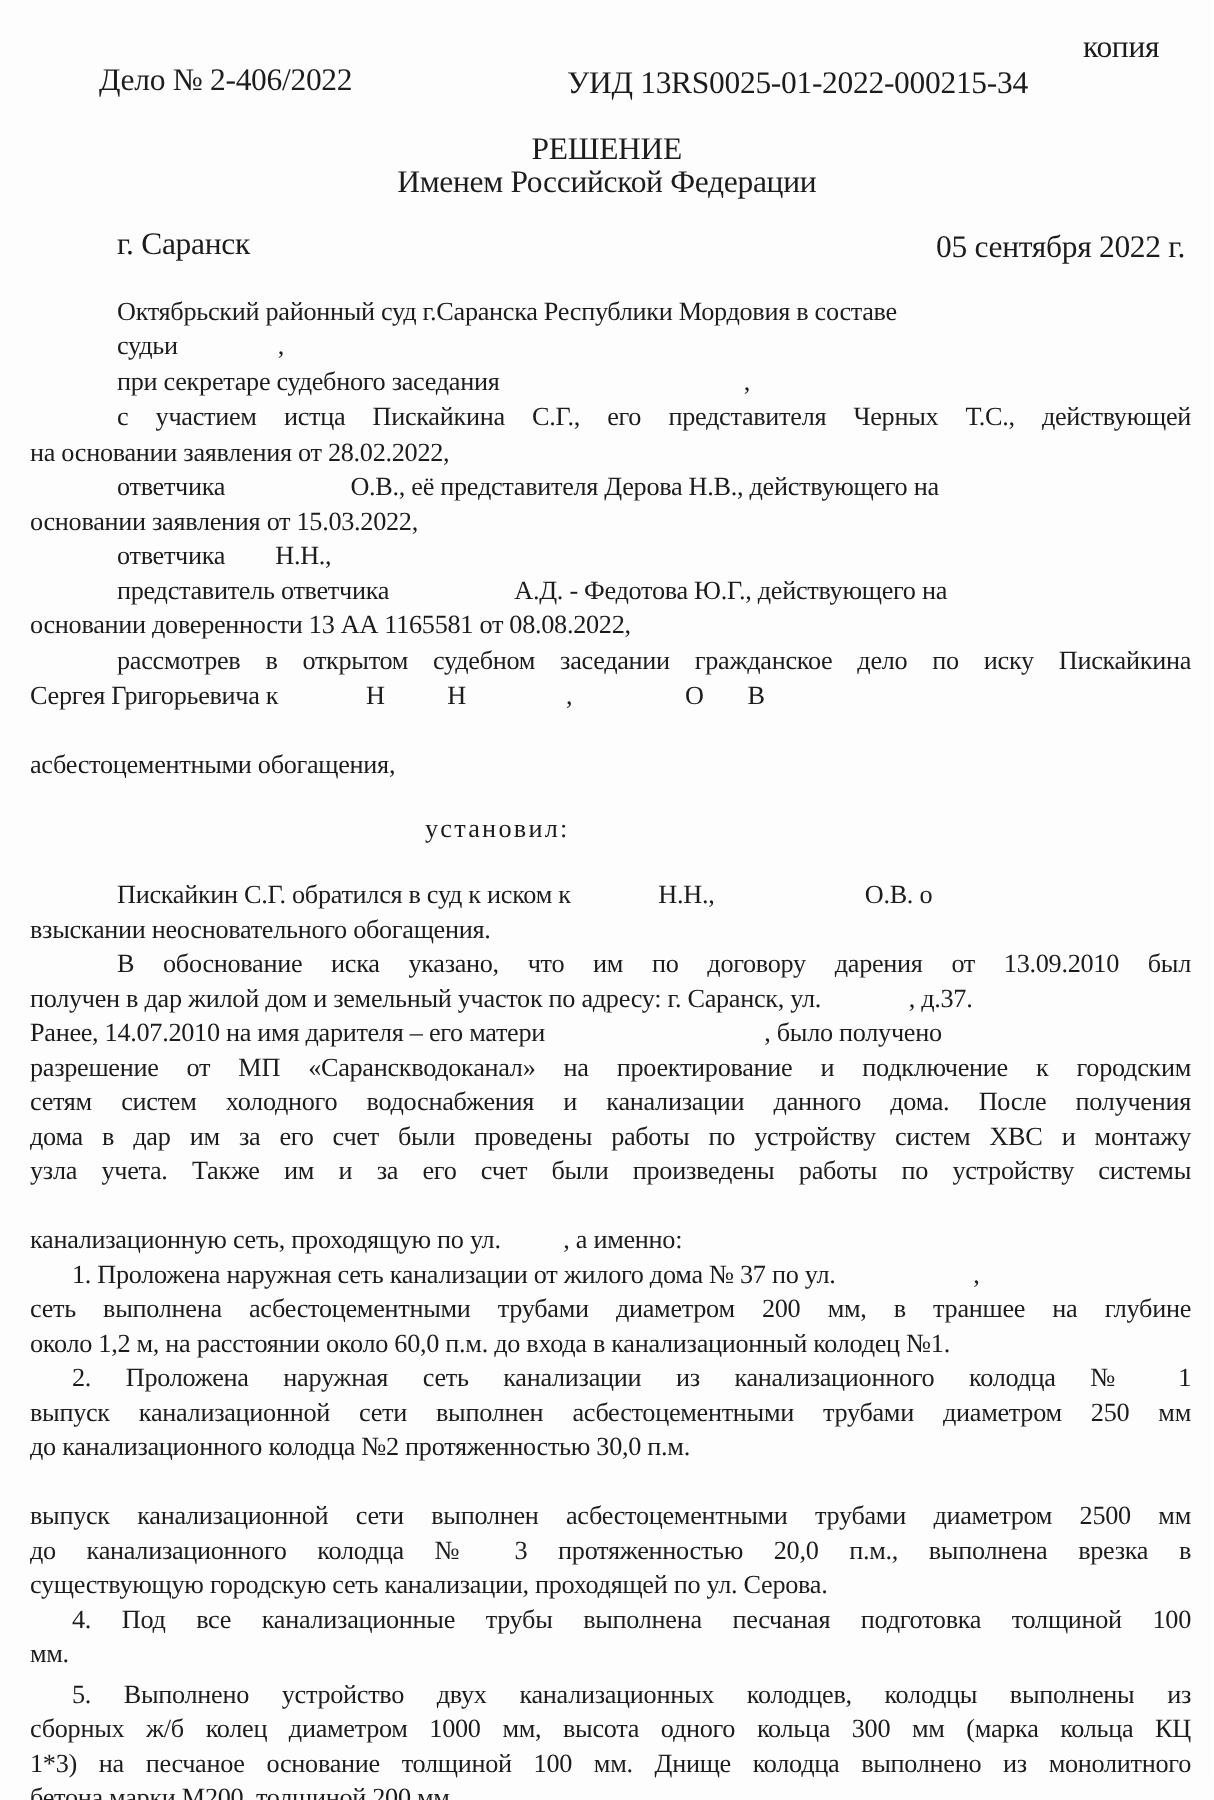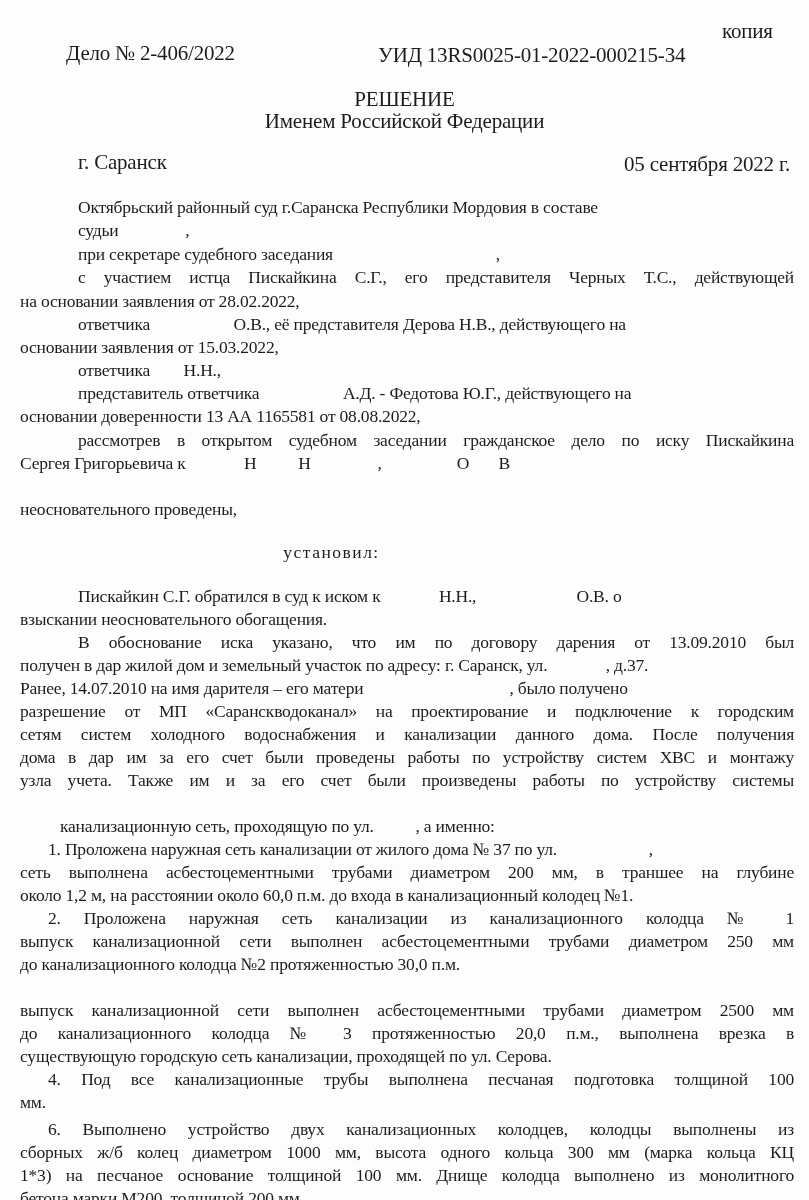--- a/index.html
+++ b/index.html
@@ -31,43 +31,43 @@
   <div class="ln" style="left:78px; top:243px;">при секретаре судебного заседания                                       ,</div>
   <div class="ln j" style="left:78px; width:716px; top:266px;">с участием истца Пискайкина С.Г., его представителя Черных Т.С., действующей</div>
   <div class="ln" style="left:20px; top:290px;">на основании заявления от 28.02.2022,</div>
   <div class="ln" style="left:78px; top:313px;">ответчика                    О.В., её представителя Дерова Н.В., действующего на</div>
   <div class="ln" style="left:20px; top:336px;">основании заявления от 15.03.2022,</div>
   <div class="ln" style="left:78px; top:359px;">ответчика        Н.Н.,</div>
   <div class="ln" style="left:78px; top:382px;">представитель ответчика                    А.Д. - Федотова Ю.Г., действующего на</div>
   <div class="ln" style="left:20px; top:405px;">основании доверенности 13 АА 1165581 от 08.08.2022,</div>
   <div class="ln j" style="left:78px; width:716px; top:429px;">рассмотрев в открытом судебном заседании гражданское дело по иску Пискайкина</div>
   <div class="ln" style="left:20px; top:452px;">Сергея Григорьевича к              Н          Н                ,                  О       В</div>
-  <div class="ln" style="left:20px; top:498px;">неосновательного проведены,</div>
+  <div class="ln" style="left:20px; top:498px;">асбестоцементными обогащения,</div>
 
   <div class="ln center" style="left:0; width:663px; top:541px; letter-spacing:1.5px;">установил:</div>
 
   <div class="ln" style="left:78px; top:585px;">Пискайкин С.Г. обратился в суд к иском к              Н.Н.,                        О.В. о</div>
   <div class="ln" style="left:20px; top:608px;">взыскании неосновательного обогащения.</div>
   <div class="ln j" style="left:78px; width:716px; top:631px;">В обоснование иска указано, что им по договору дарения от 13.09.2010 был</div>
   <div class="ln" style="left:20px; top:654px;">получен в дар жилой дом и земельный участок по адресу: г. Саранск, ул.              , д.37.</div>
   <div class="ln" style="left:20px; top:677px;">Ранее, 14.07.2010 на имя дарителя – его матери                                   , было получено</div>
   <div class="ln j" style="left:20px; width:774px; top:700px;">разрешение от МП «Саранскводоканал» на проектирование и подключение к городским</div>
   <div class="ln j" style="left:20px; width:774px; top:723px;">сетям систем холодного водоснабжения и канализации данного дома. После получения</div>
   <div class="ln j" style="left:20px; width:774px; top:746px;">дома в дар им за его счет были проведены работы по устройству систем ХВС и монтажу</div>
   <div class="ln j" style="left:20px; width:774px; top:769px;">узла учета. Также им и за его счет были произведены работы по устройству системы</div>
-  <div class="ln" style="left:20px; top:815px;margin-left:40px;">канализационную сеть, проходящую по ул.          , а именно:</div>
+  <div class="ln" style="left:20px; top:815px;">канализационную сеть, проходящую по ул.          , а именно:</div>
   <div class="ln" style="left:48px; top:838px;">1. Проложена наружная сеть канализации от жилого дома № 37 по ул.                      ,</div>
   <div class="ln j" style="left:20px; width:774px; top:861px;">сеть выполнена асбестоцементными трубами диаметром 200 мм, в траншее на глубине</div>
   <div class="ln" style="left:20px; top:884px;">около 1,2 м, на расстоянии около 60,0 п.м. до входа в канализационный колодец №1.</div>
   <div class="ln j" style="left:48px; width:746px; top:907px;">2. Проложена наружная сеть канализации из канализационного колодца № 1</div>
   <div class="ln j" style="left:20px; width:774px; top:930px;">выпуск канализационной сети выполнен асбестоцементными трубами диаметром 250 мм</div>
   <div class="ln" style="left:20px; top:953px;">до канализационного колодца №2 протяженностью 30,0 п.м.</div>
   <div class="ln j" style="left:20px; width:774px; top:999px;">выпуск канализационной сети выполнен асбестоцементными трубами диаметром 2500 мм</div>
   <div class="ln j" style="left:20px; width:774px; top:1022px;">до канализационного колодца № 3 протяженностью 20,0 п.м., выполнена врезка в</div>
   <div class="ln" style="left:20px; top:1045px;">существующую городскую сеть канализации, проходящей по ул. Серова.</div>
   <div class="ln j" style="left:48px; width:746px; top:1068px;">4. Под все канализационные трубы выполнена песчаная подготовка толщиной 100</div>
   <div class="ln" style="left:20px; top:1091px;">мм.</div>
-  <div class="ln j" style="left:48px; width:746px; top:1118px;">6. Выполнено устройство двух канализационных колодцев, колодцы выполнены из</div>
+  <div class="ln j" style="left:48px; width:746px; top:1118px;">5. Выполнено устройство двух канализационных колодцев, колодцы выполнены из</div>
   <div class="ln j" style="left:20px; width:774px; top:1141px;">сборных ж/б колец диаметром 1000 мм, высота одного кольца 300 мм (марка кольца КЦ</div>
   <div class="ln j" style="left:20px; width:774px; top:1164px;">1*3) на песчаное основание толщиной 100 мм. Днище колодца выполнено из монолитного</div>
   <div class="ln" style="left:20px; top:1187px;">бетона марки М200, толщиной 200 мм.</div>
 
 </div>
 
 </body></html>

